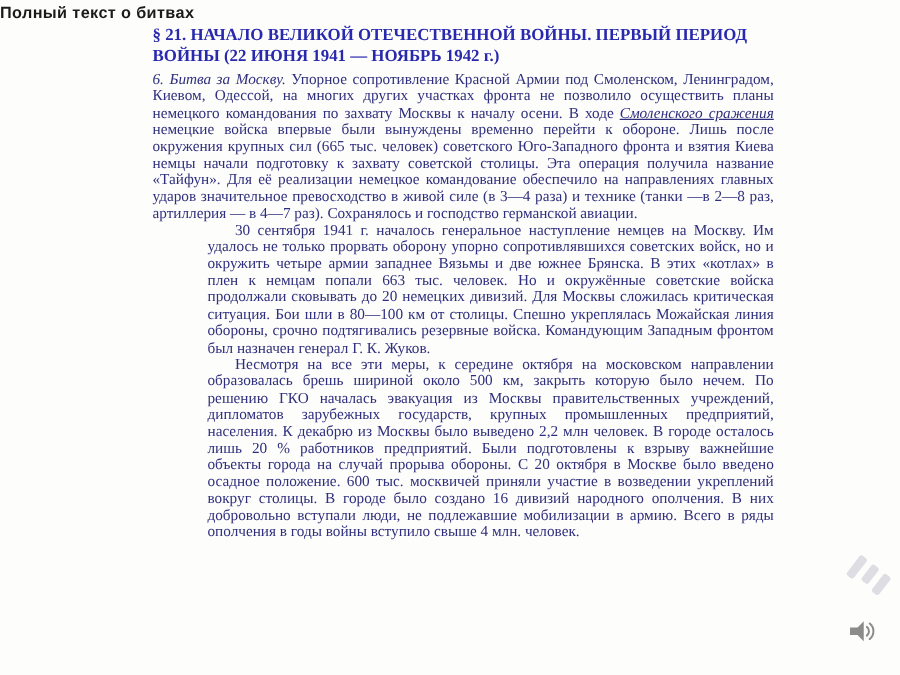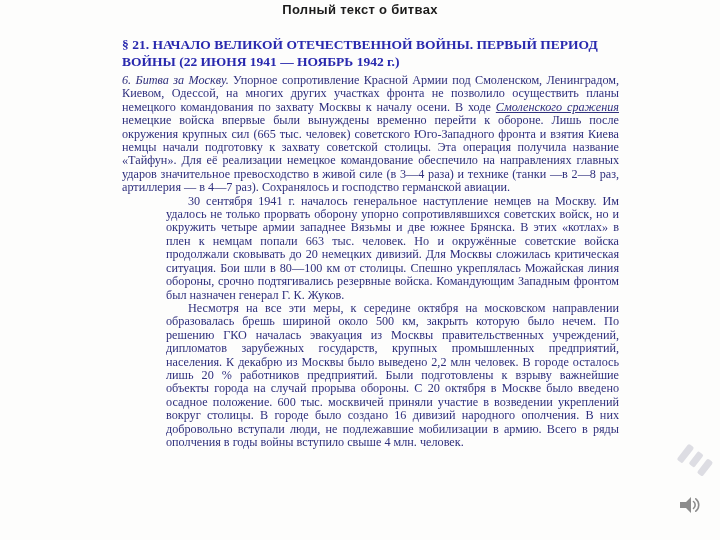--- a/index.html
+++ b/index.html
@@ -9,31 +9,31 @@
     height: 540px;
     background: #fdfdfc;
     overflow: hidden;
     font-family: "Liberation Serif", serif;
   }
   .top-title {
     position: absolute;
     top: 2px;
     left: 0;
     width: 100%;
-    text-align: center;
+    text-align: left;
     font-family: "Liberation Sans", sans-serif;
     font-size: 13px;
     font-weight: 600;
     letter-spacing: 0.3px;
     color: var(--title-color, #1b1b1b);
   }
   .text-block {
     position: absolute;
     left: 122px;
-    top: 36px;
+    top: 19px;
     width: 497px;
   }
   .heading {
     margin: 0 0 4px 0;
     font-size: 13.5px;
     line-height: 17px;
     font-weight: bold;
     color: var(--heading-color, #2929ae);
     text-align: left;
   }

